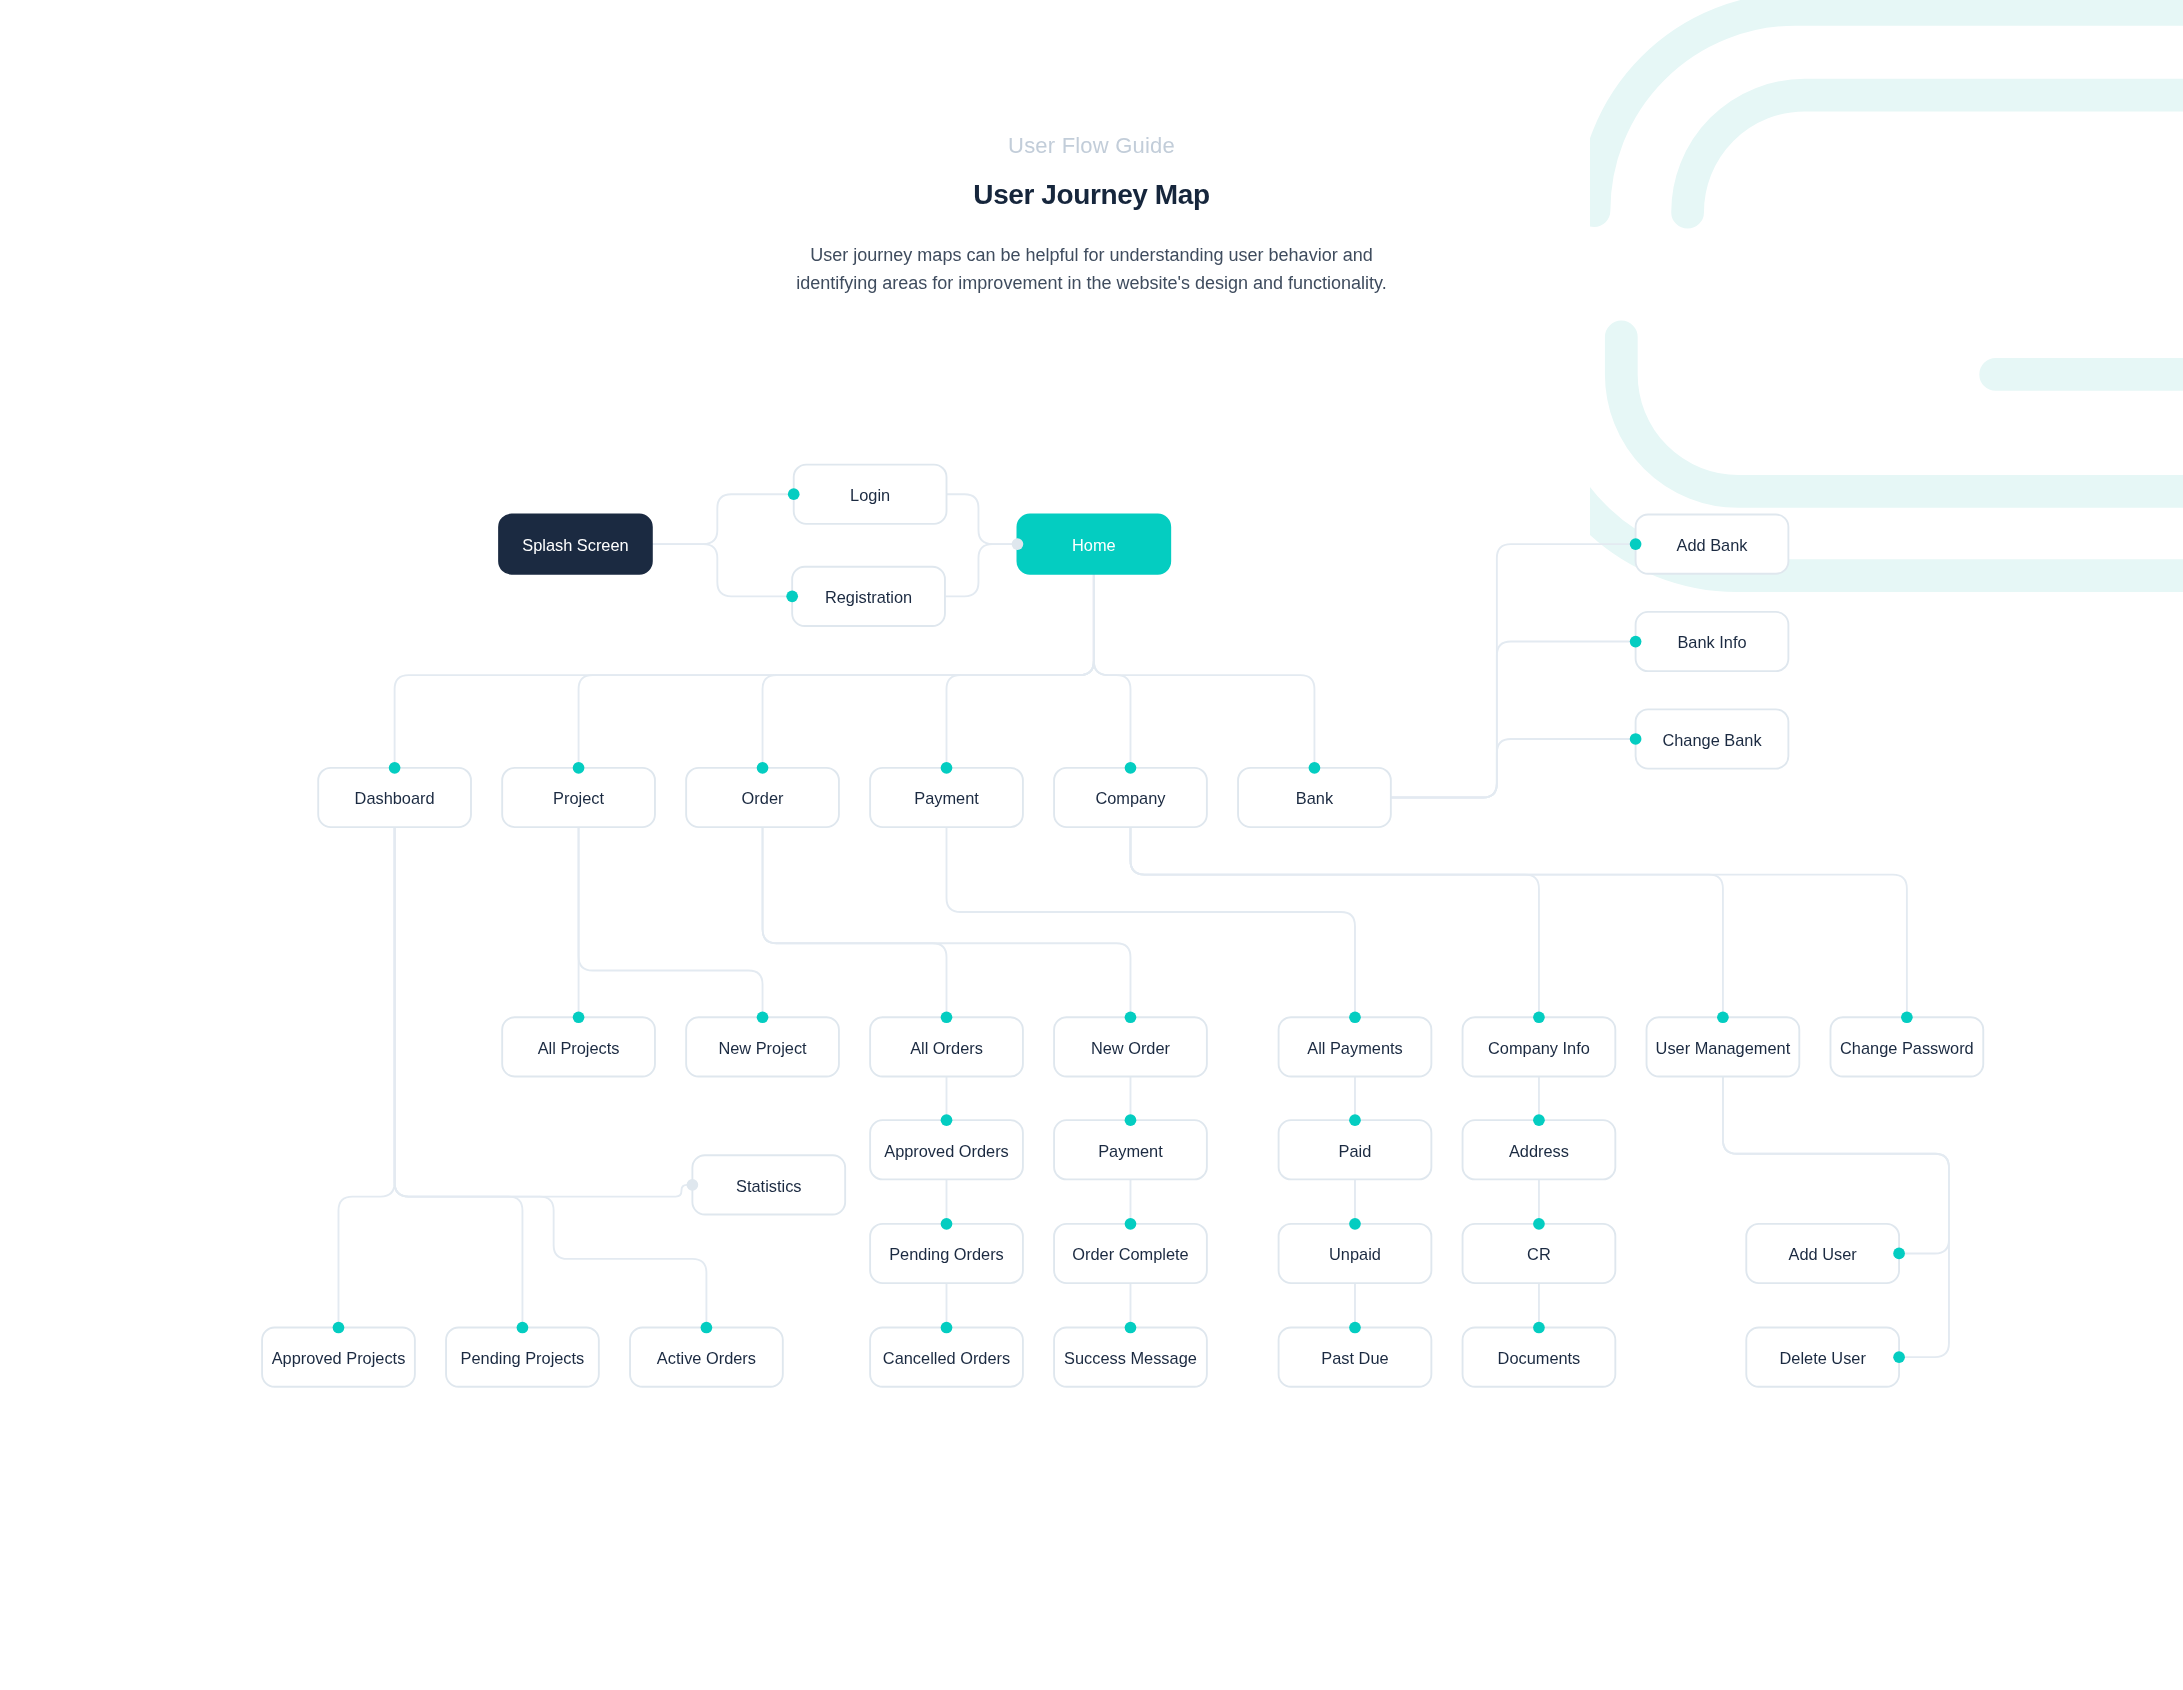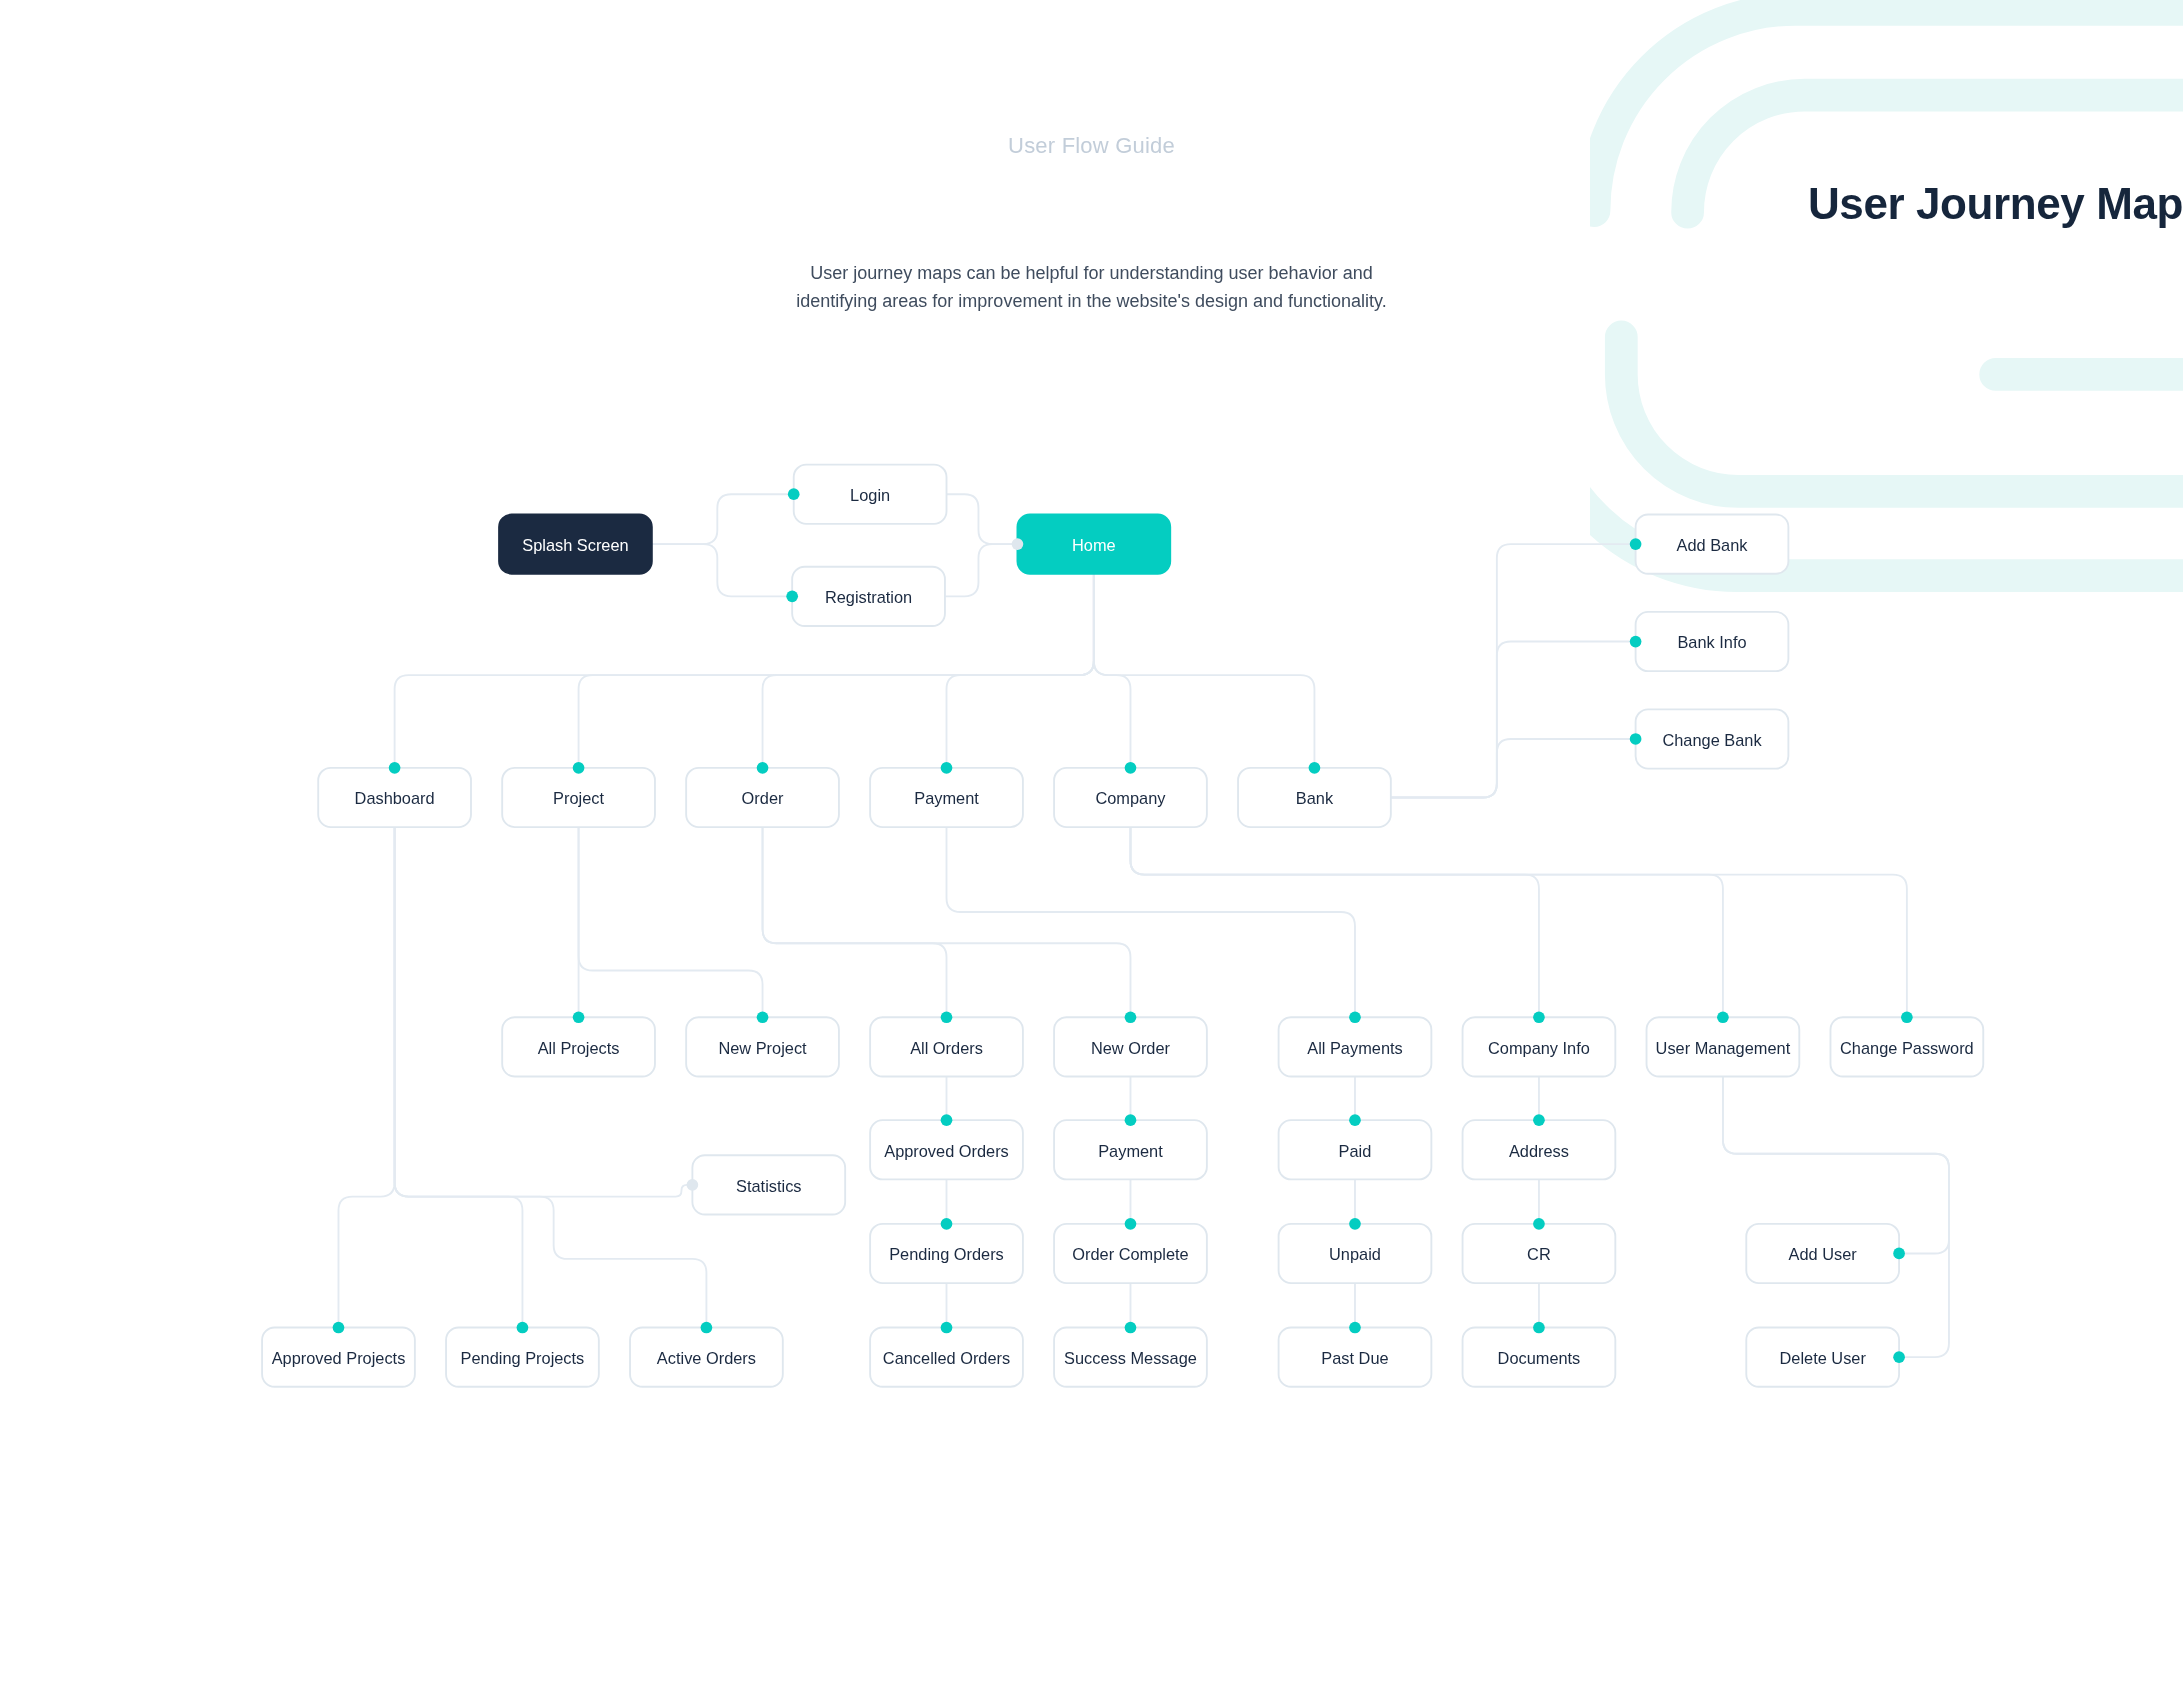--- a/index.html
+++ b/index.html
@@ -10,21 +10,21 @@
     font-family:"Liberation Sans", sans-serif;
     overflow:hidden;
     position:relative;
   }
   #deco{position:absolute;top:0;right:0;width:593px;height:702px;pointer-events:none;}
   #header{position:absolute;top:0;left:0;width:2183px;text-align:center;}
   #eyebrow{
     margin-top:133px;font-size:22px;font-weight:400;color:#c2cdd9;letter-spacing:0.2px;
   }
   #title{
-    margin-top:20px;font-size:44px;font-weight:700;color:#16263c;letter-spacing:-0.4px;text-align:right;
+    margin-top:20px;font-size:28px;font-weight:700;color:#16263c;letter-spacing:-0.4px;
   }
   #subtitle{
     margin:31px auto 0;max-width:647px;font-size:18px;line-height:1.55;color:#3f4c5e;font-weight:400;
   }
   #canvas{position:absolute;top:0;left:0;width:2183px;height:1690px;}
   .node rect{
     fill:#ffffff;stroke:#dfe7ee;stroke-width:2.4;
   }
   .node.dark rect{fill:#1b2a41;stroke:#1b2a41;}
   .node.accent rect{fill:#04cdc1;stroke:#04cdc1;}

